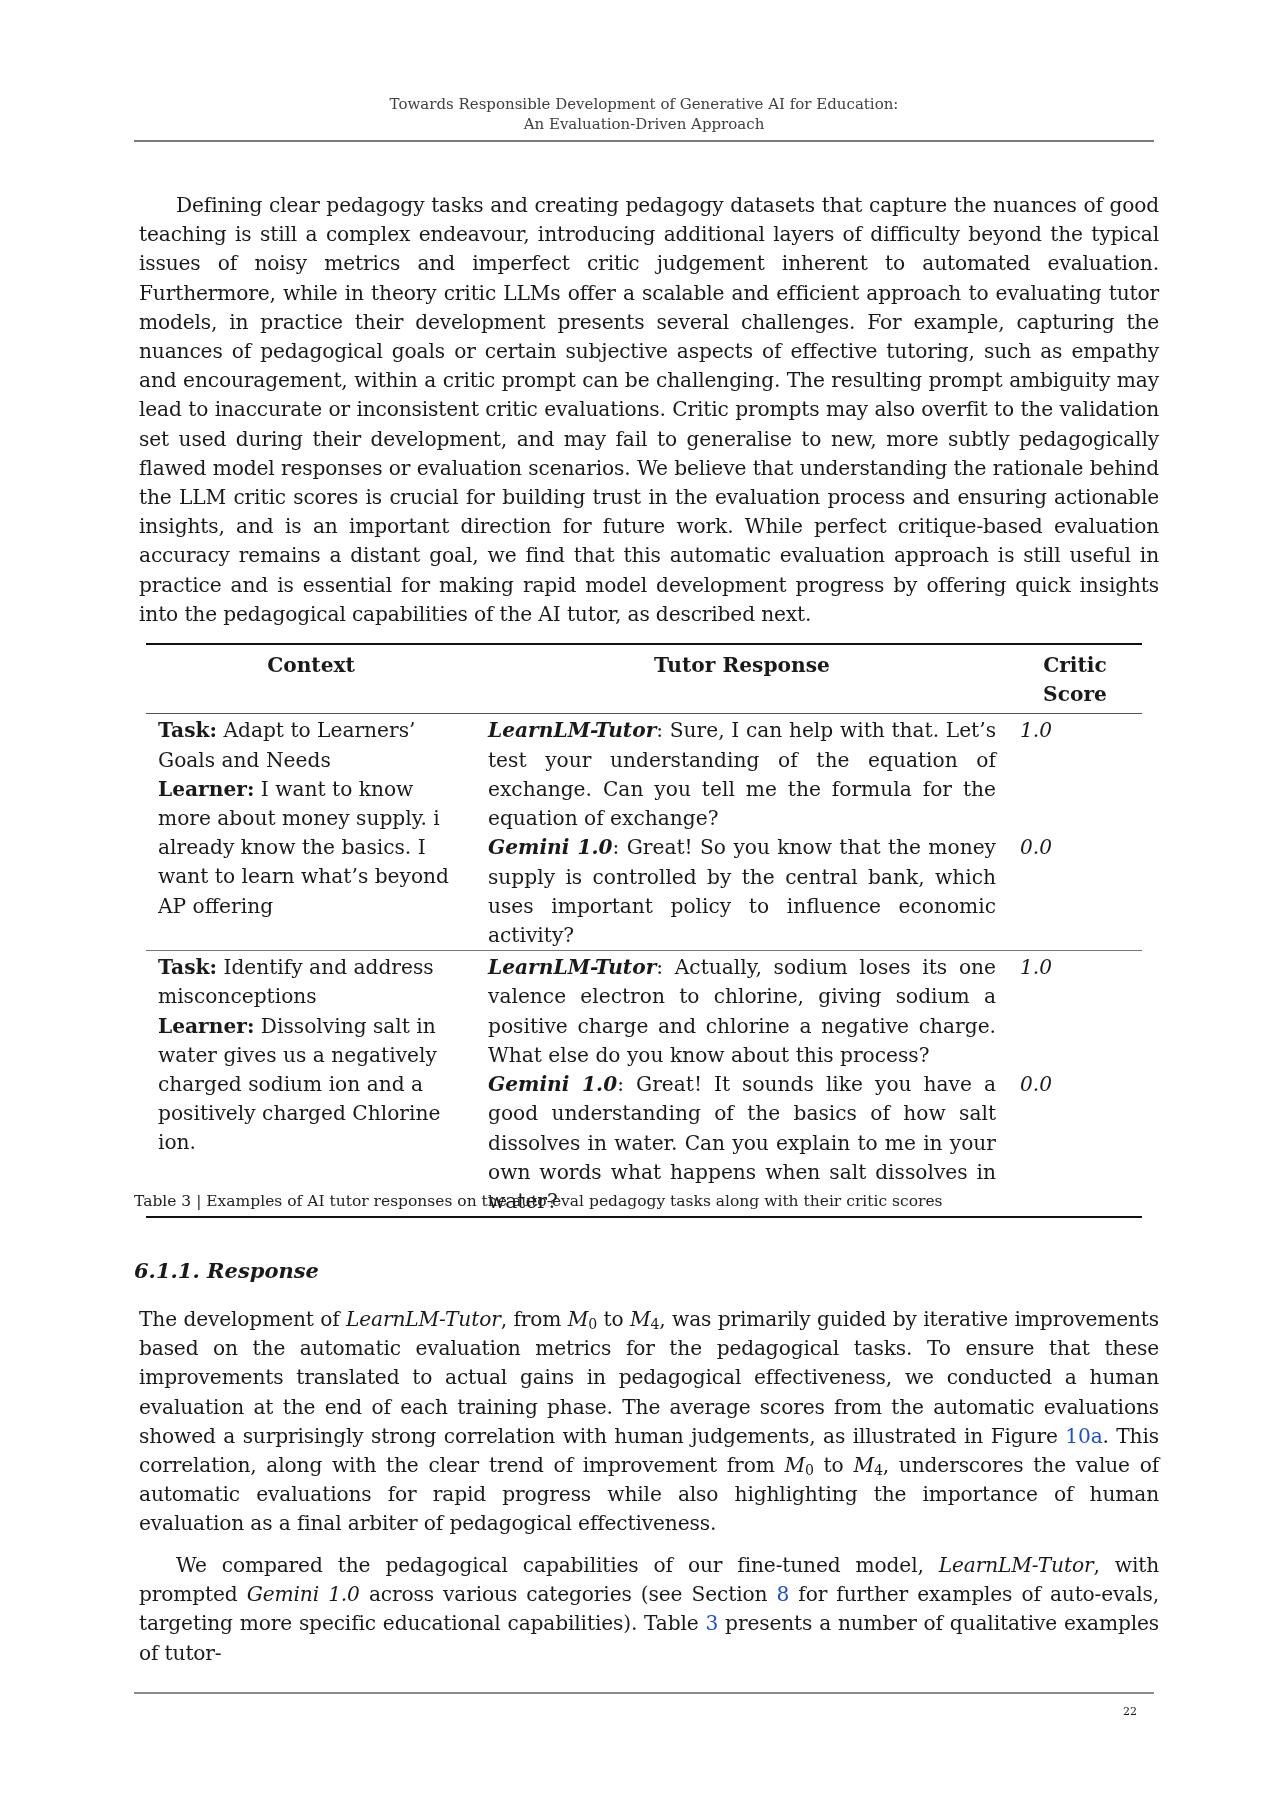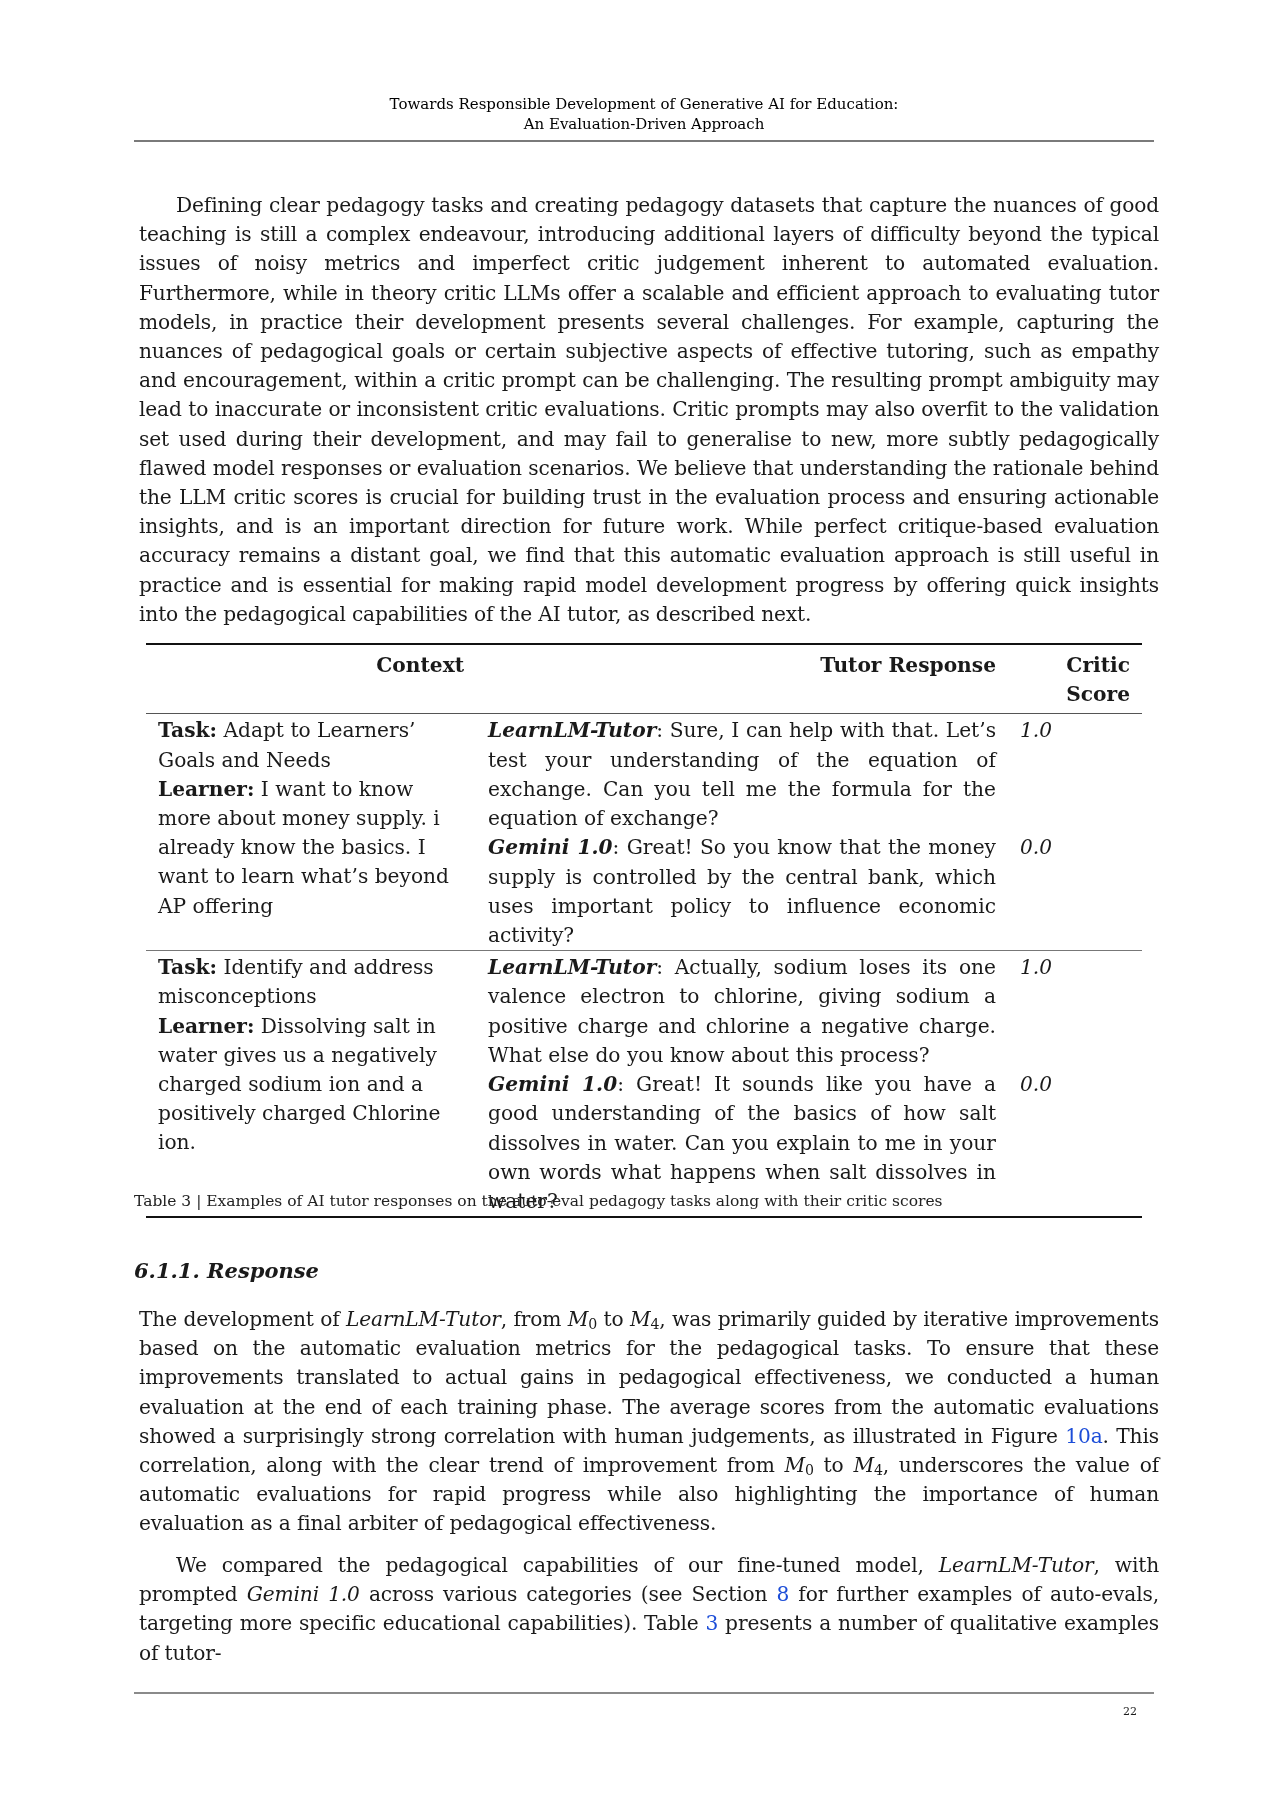--- a/index.html
+++ b/index.html
@@ -1,31 +1,31 @@
 <!DOCTYPE html>
 <html><head>
 <meta charset="utf-8">
 <style>
   html, body { margin: 0; padding: 0; background: #ffffff; }
   body { width: 1280px; height: 1811px; position: relative; overflow: hidden;
          font-family: "DejaVu Serif", "Liberation Serif", serif; color: #1a1a1a; }
   .page { position: absolute; left: 134px; top: 0; width: 1020px; }
 
   .running-header { position: absolute; top: 94px; left: 0; width: 1020px; text-align: center;
-    font-size: 15px; line-height: 20px; color: #000000; }
+    font-size: 15px; line-height: 20px; color: #404040; }
   .header-rule { position: absolute; top: 140px; left: 0; width: 1020px; height: 2px; background: #7a7a7a; }
 
   .para { position: absolute; left: 0; width: 1020px; font-size: 20.2px; line-height: 29.2px;
     text-align: justify; margin: 5px; letter-spacing: -0.15px; }
   .para.indent { text-indent: 37px; }
 
   .table-wrap { position: absolute; left: 12px; top: 643px; width: 996px; }
   table { border-collapse: collapse; width: 996px; font-size: 20.2px; line-height: 29.2px; }
   thead tr { border-top: 2px solid #111; border-bottom: 1.5px solid #555; }
-  th { text-align: right; font-weight: bold; vertical-align: top; padding: 6px 12px 4px 12px; }
+  th { text-align: center; font-weight: bold; vertical-align: top; padding: 6px 12px 4px 12px; }
   td { vertical-align: top; padding: 2px 12px 0 12px; }
   tbody tr.row-sep { border-top: 1.5px solid #777; }
   tbody tr.last { border-bottom: 2px solid #111; }
   td.ctx { width: 306px; margin-top: 29px; }
   td.resp { width: 508px; text-align: justify; }
   td.score { width: 110px; }
   .resp-line { display: block; }
   .score-spacer { display: block; font-style: italic; }
 
   .caption { position: absolute; left: 0; top: 1190px; font-size: 15.5px; line-height: 22px; color: #222; }

